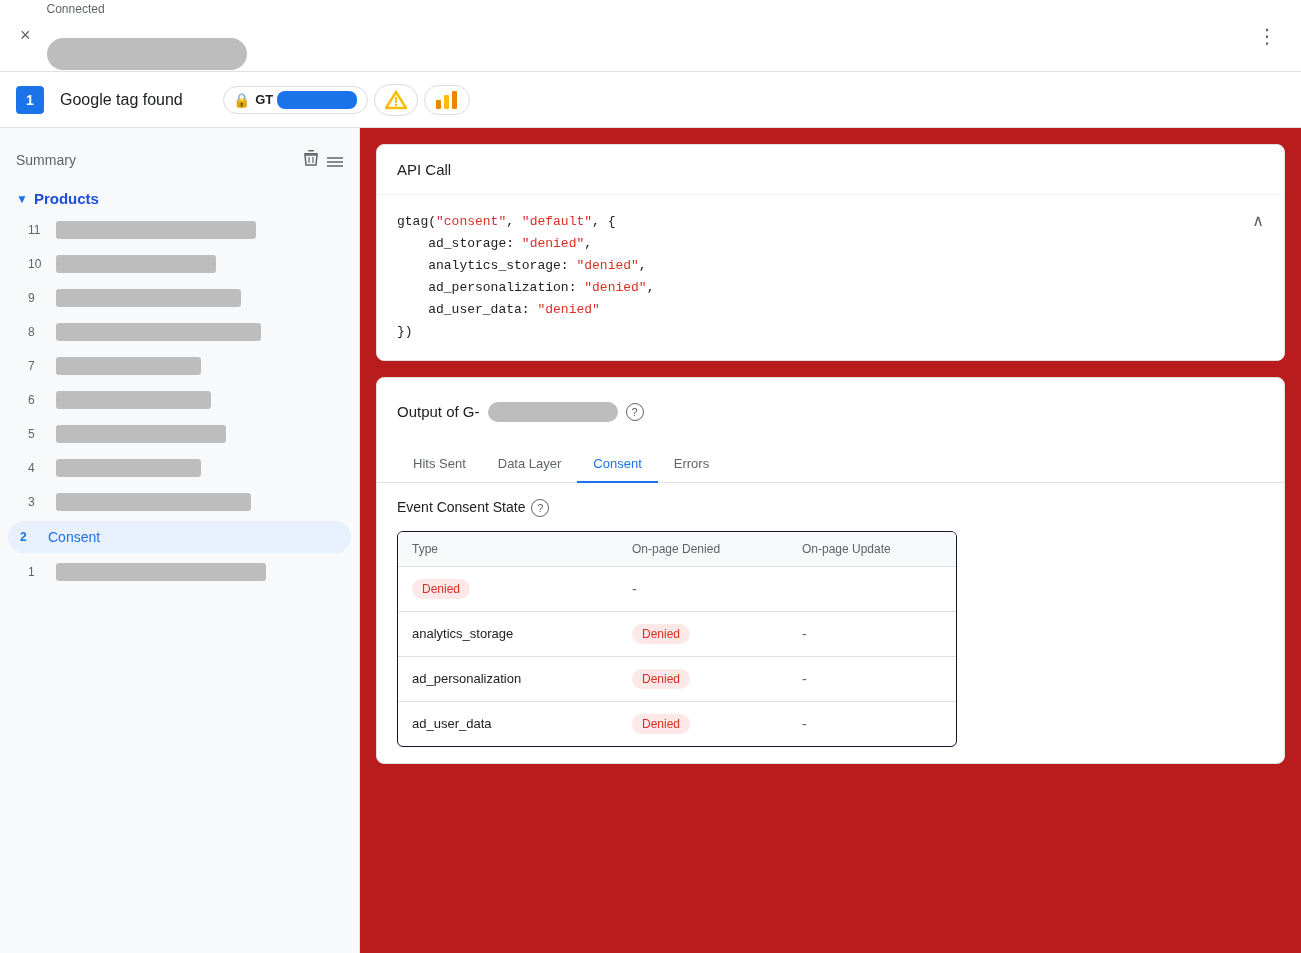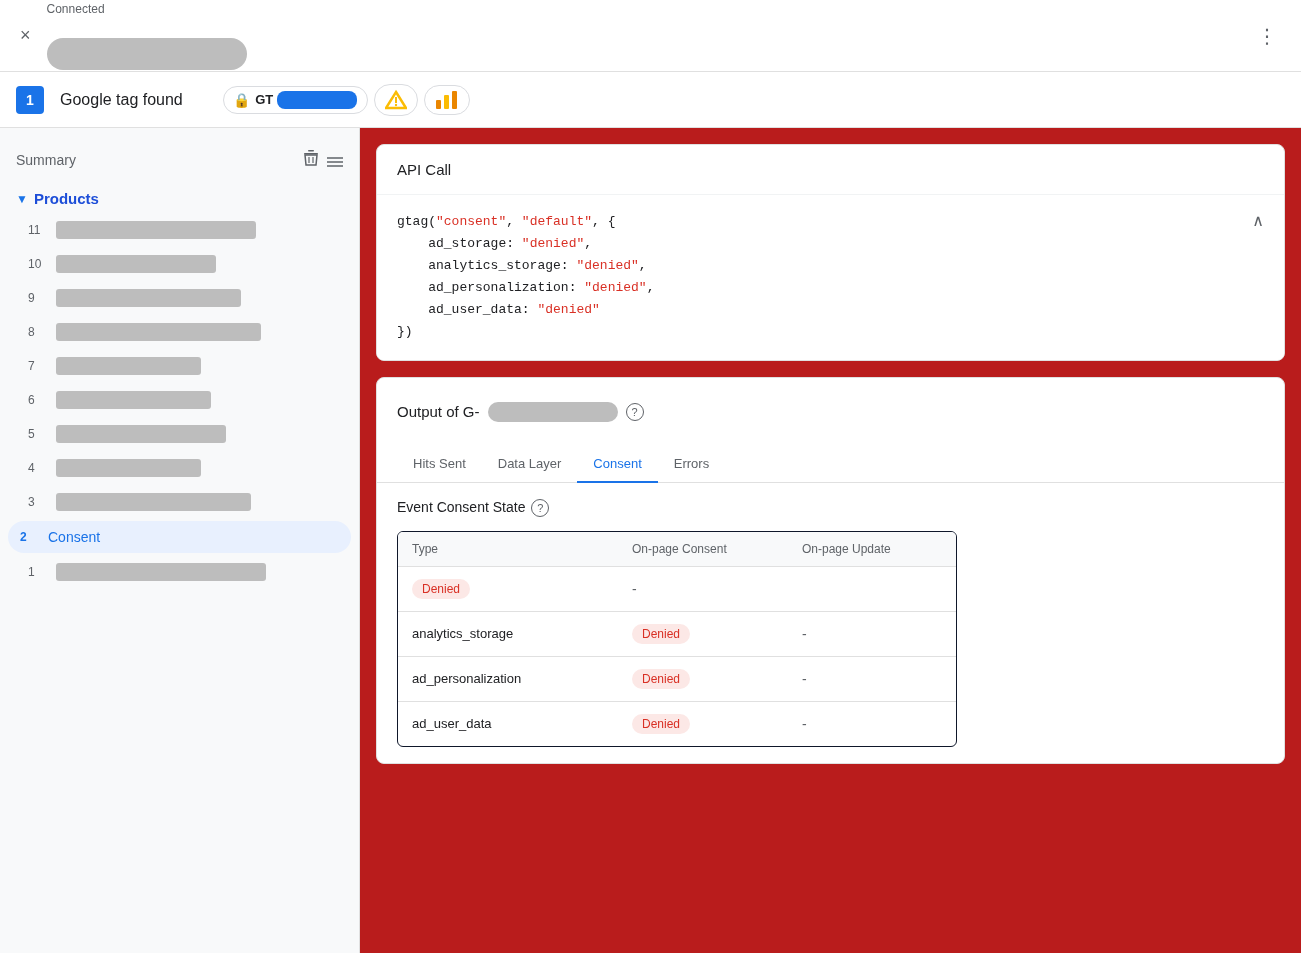--- a/index.html
+++ b/index.html
@@ -514,21 +514,21 @@
 
       <div class="consent-section">
         <div class="consent-state-header">
           <span>Event Consent State</span>
           <span class="help-icon">?</span>
         </div>
 
         <div class="consent-table">
           <div class="consent-table-header">
             <div class="consent-table-header-cell">Type</div>
-            <div class="consent-table-header-cell">On-page Consent</div>
+            <div class="consent-table-header-cell">On-page Denied</div>
             <div class="consent-table-header-cell">On-page Update</div>
           </div>
 
           <div class="consent-table-row">
             <div class="consent-table-cell">
               <span class="denied-badge">Denied</span>
             </div>
             <div class="consent-table-cell dash-cell">-</div>
           </div>
 

